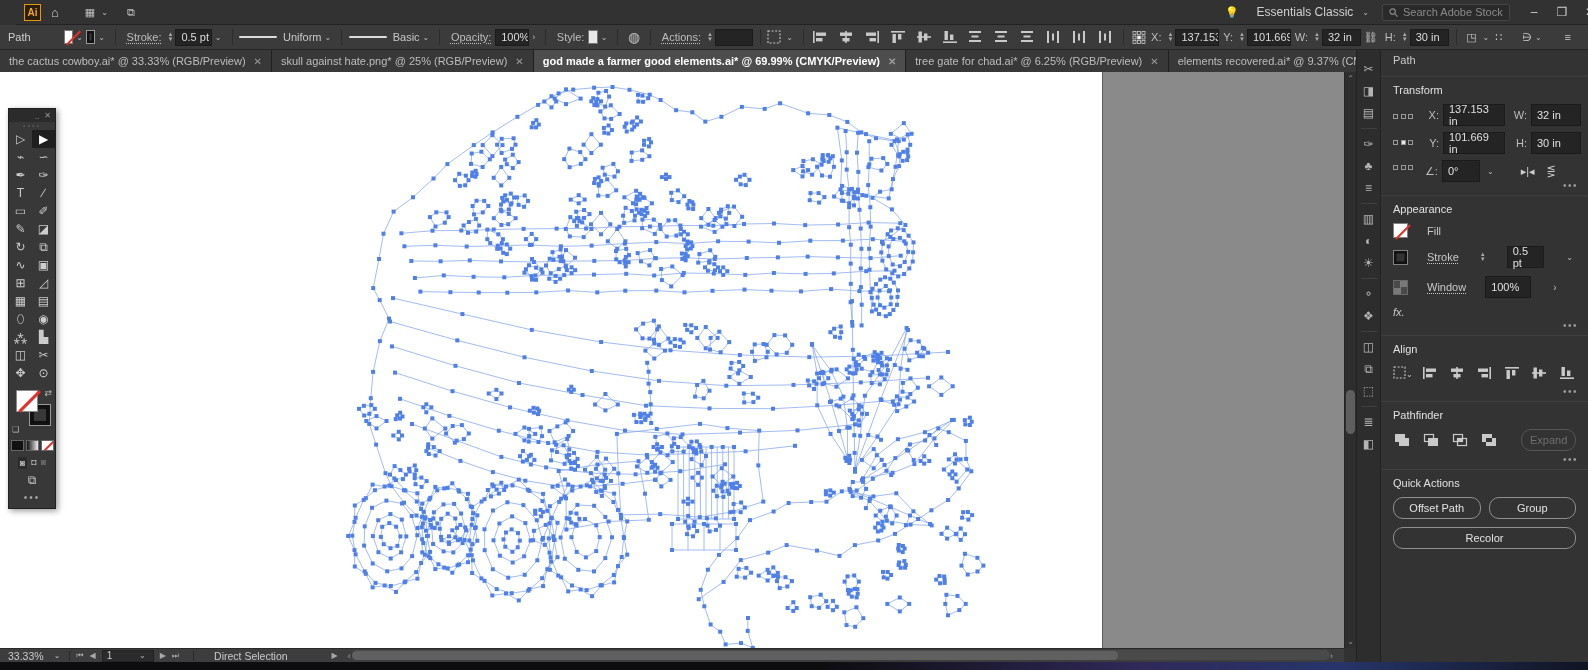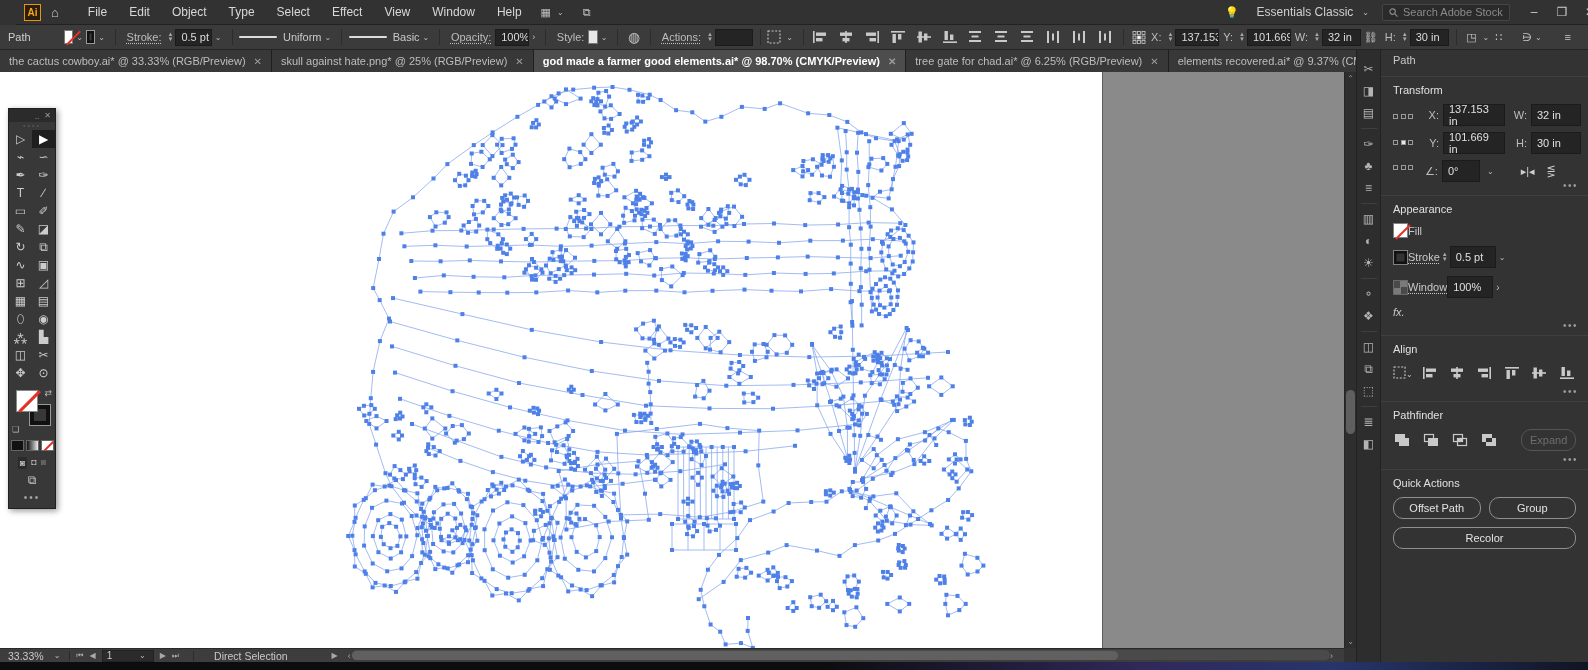--- a/index.html
+++ b/index.html
@@ -93,21 +93,21 @@
   .sec { padding:7px 12px; border-top:1px solid #3f3f3f; position:relative; }
   .sec-title { color:#e0e0e0; margin-bottom:8px; }
   .sec-dots { position:absolute; right:10px; bottom:4px; color:#9a9a9a; font-size:10px; letter-spacing:1.5px; }
   .trow { display:flex; align-items:center; margin-bottom:6px; gap:4px; }
   .tlabel { width:14px; text-align:right; color:#bdbdbd; }
   .tfield { background:#242424; border:1px solid #1b1b1b; height:22px; display:flex; align-items:center;
     padding:0 5px; color:#e0e0e0; }
   .refgrid { display:grid; grid-template-columns:repeat(3,5px); grid-gap:2.5px; margin-right:6px; }
   .refgrid i { width:5px; height:5px; border:1px solid #9a9a9a; }
   .refgrid i.on { background:#e8e8e8; }
-  .ap-row { display:flex; align-items:center; gap:0; margin-bottom:8px; }
+  .ap-row { display:flex; align-items:center; gap:19px; margin-bottom:8px; }
   .ap-sw { width:15px; height:15px; border:1px solid #808080; background:#fff; position:relative; flex:none; }
   .ap-sw.none:after { content:""; position:absolute; left:-1px; top:6.5px; width:20px; height:2px; background:#e23127; transform:rotate(-45deg); }
   .ap-sw.blk { background:#333; box-shadow:inset 0 0 0 2.5px #111; }
   .ap-sw.chk { background:conic-gradient(#999 25%,#555 0 50%,#999 0 75%,#555 0); opacity:.7; }
   .u { text-decoration:underline dotted; text-underline-offset:2px; }
   .alignrow { display:flex; align-items:center; gap:9px; }
   .pf-row { display:flex; align-items:center; gap:12px; }
   .btn { border:1px solid #8f8f8f; border-radius:10px; height:22px; display:flex; align-items:center;
     justify-content:center; color:#e3e3e3; font-size:11px; background:transparent; }
   .btn.dim { border-color:#555; color:#6e6e6e; }
@@ -128,31 +128,20 @@
     background:linear-gradient(90deg,#0d0d10 0%,#0d0d10 52%,#30295a 72%,#27356b 84%,#101523 100%); }
 </style>
 </head>
 <body>
 
 <div id="app">
 
   <div id="menubar" class="abs">
     <div class="ai-logo">Ai</div>
     <div class="home-ic">⌂</div>
-    <div id="menu-items" style="display:flex;">
-        <div class="menu-item">File</div>
-        <div class="menu-item">Edit</div>
-        <div class="menu-item">Object</div>
-        <div class="menu-item">Type</div>
-        <div class="menu-item">Select</div>
-        <div class="menu-item">Effect</div>
-        <div class="menu-item">View</div>
-        <div class="menu-item">Window</div>
-        <div class="menu-item">Help</div>
-      </div>
     <div class="mb-ic">▦ <span class="chev">⌄</span></div>
     <div class="mb-ic">⧉</div>
     <div class="mb-right">
       <div class="mb-ic">💡</div>
       <div class="ws-switch">
         <span>Essentials Classic</span>
           <span class="chev">⌄</span>
       </div>
       <div class="stock-search">
         <svg width="9" height="9" viewBox="0 0 10 10">
@@ -355,21 +344,21 @@
   <div id="tabrow" class="abs">
       <div class="doc-tab">
         <span>the cactus cowboy.ai* @ 33.33% (RGB/Preview)</span>
         <span class="tab-close">✕</span>
       </div>
       <div class="doc-tab">
         <span>skull against hate.png* @ 25% (RGB/Preview)</span>
         <span class="tab-close">✕</span>
       </div>
       <div class="doc-tab active">
-        <span>god made a farmer good elements.ai* @ 98.70% (CMYK/Preview)</span>
+        <span>god made a farmer good elements.ai* @ 69.99% (CMYK/Preview)</span>
         <span class="tab-close">✕</span>
       </div>
       <div class="doc-tab">
         <span>tree gate for chad.ai* @ 6.25% (RGB/Preview)</span>
         <span class="tab-close">✕</span>
       </div>
       <div class="doc-tab">
         <span>elements recovered.ai* @ 9.37% (CMYK/Preview)</span>
         <span class="tab-close">✕</span>
       </div>

